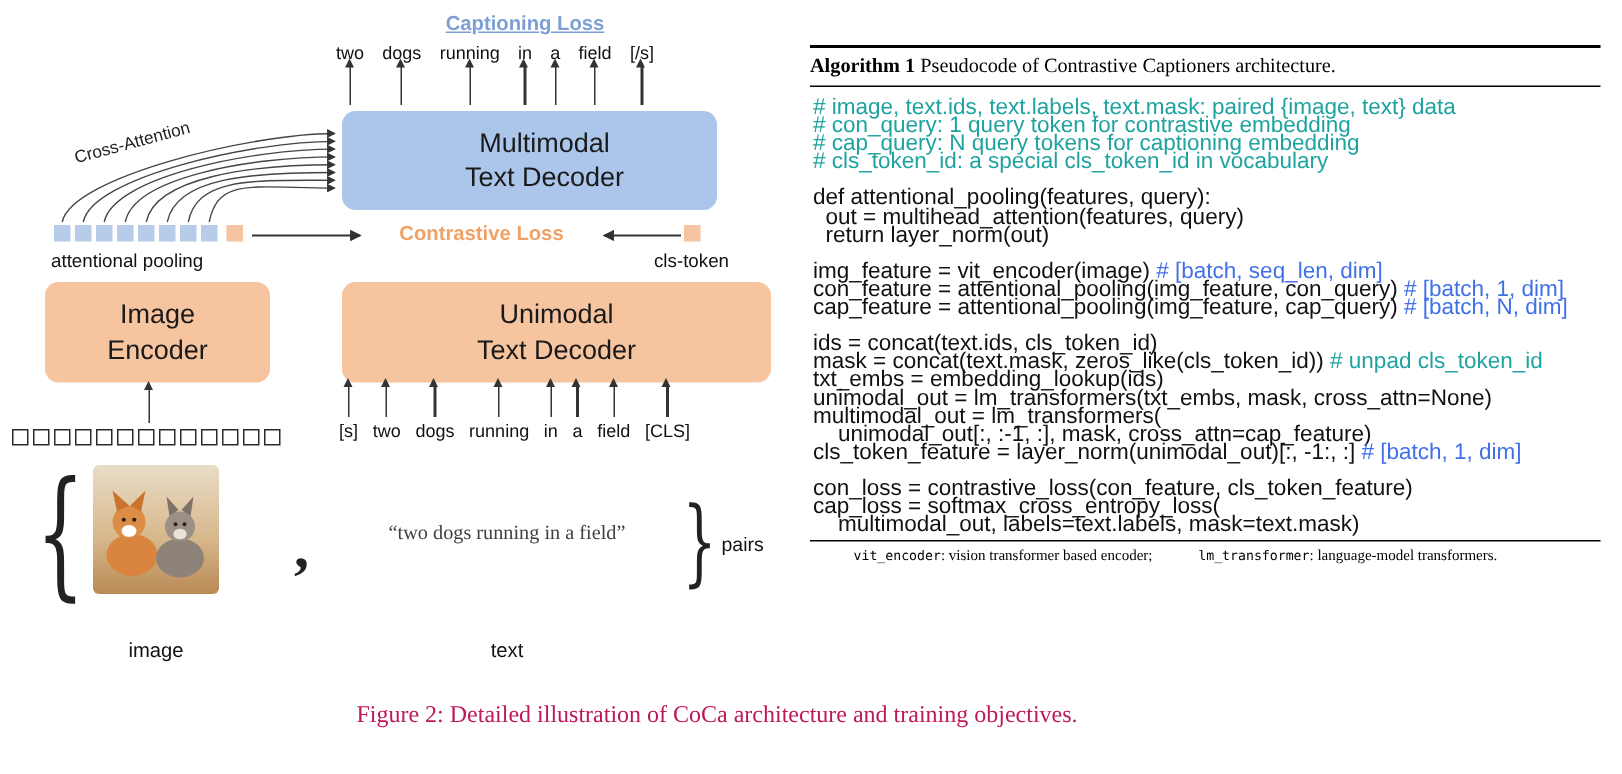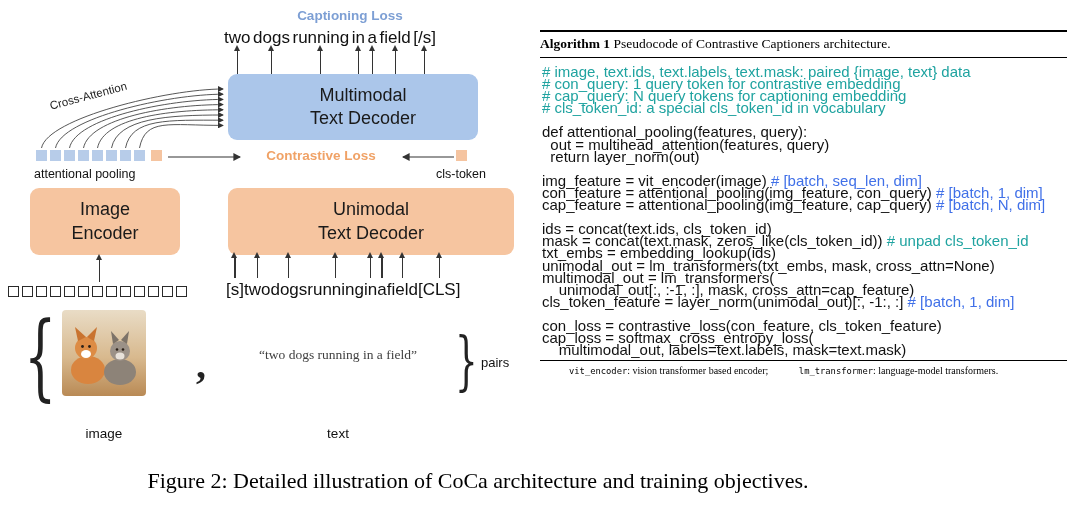--- a/index.html
+++ b/index.html
@@ -9,39 +9,39 @@
     font-family:"Liberation Sans", sans-serif; color:#111;
   }
   .abs { position:absolute; }
 
   
   .diagram { position:absolute; left:0; top:0; width:536px; height:458px; }
   .overlay { position:absolute; left:0; top:0; pointer-events:none; }
   .harrow { stroke:#333; stroke-width:1.2; }
 
   .loss-label { font-weight:bold; font-size:13.5px; white-space:nowrap; transform:translateX(-50%); }
-  .cap-loss  { left:350px; top:8px;  color:#7d9fd4; }
+  .cap-loss  { left:350px; top:8px;  color:#7d9fd4;text-decoration:underline; }
   .con-loss  { left:321px; top:148px; color:#f0a266; }
 
   .box {
     position:absolute; border-radius:9px; display:flex; align-items:center; justify-content:center;
     text-align:center; font-size:18px; line-height:1.28; color:#1a1a1a;
   }
   .blue-box   { background:#abc6ea;padding-left:20px; }
   .orange-box { background:#f6c5a0; }
   .mm-box  { left:228px; top:74px;  width:250px; height:66px; }
   .um-box  { left:228px; top:188px; width:286px; height:67px; }
   .ie-box  { left:30px;  top:188px; width:150px; height:67px; }
   .box-line { display:block; }
 
   .tok-row { position:absolute; display:flex; justify-content:space-between; }
   .out-row { left:224px; top:28px;  width:212px; }
   .in-row  { left:226px; top:257px; width:234px; }
   .tok-col { display:flex; flex-direction:column; align-items:center; gap:2px; }
-  .tok { font-size:17px; color:#111; white-space:nowrap; }
+  .tok { font-size:12px; color:#111; white-space:nowrap; }
 
   .v-arrow { position:relative; width:1.2px; height:21px; background:#333; display:inline-block; }
   .v-arrow.tall { height:26px; }
   .v-arrow::before {
     content:""; position:absolute; top:-5px; left:-3px; width:0; height:0;
     border-left:3.6px solid transparent; border-right:3.6px solid transparent; border-bottom:6px solid #333;
   }
   .ie-arrow { left:99px; top:259px; height:23px; position:absolute; }
 
   .sq-row { position:absolute; display:flex; gap:3px; }
@@ -81,21 +81,21 @@
   .seg-k { color:#111; }
   .seg-c { color:#1fa3a0; }
   .seg-b { color:#4070e8; }
   .algo-footnote { border-top:1px solid #000; padding:4px 0 0 1px; font-family:"Liberation Serif", serif; font-size:10px; color:#000; }
   .fn-m { font-family:"DejaVu Sans Mono", monospace; font-size:8.8px;margin-left:28px; }
   .fn-s { }
 
   
   .figure-caption {
     position:absolute; left:0; top:468px; width:956px; text-align:center;
-    font-family:"Liberation Serif", serif; font-size:22px; color:#000000;
+    font-family:"Liberation Serif", serif; font-size:16px; color:#be185d;
   }
 </style>
 </head>
 <body>
 
 <div class="diagram">
 
   <div class="abs loss-label cap-loss">Captioning Loss</div>
 
   <div class="tok-row out-row" id="out-row">

